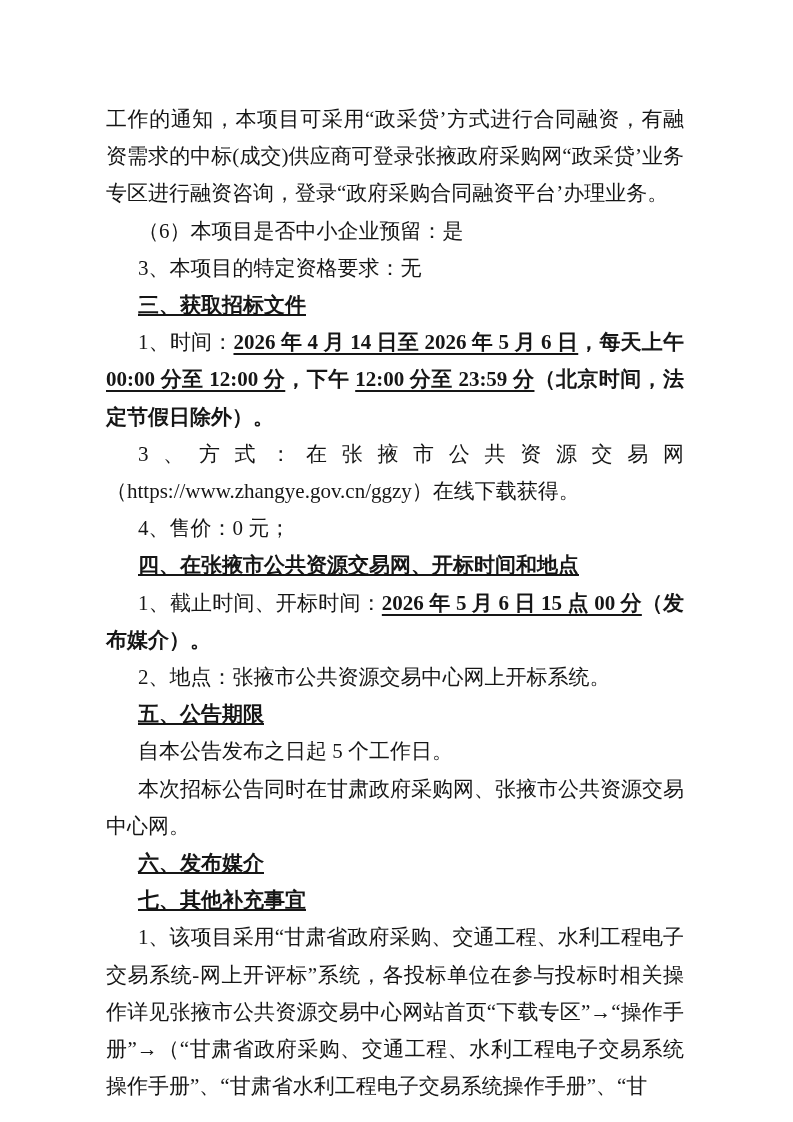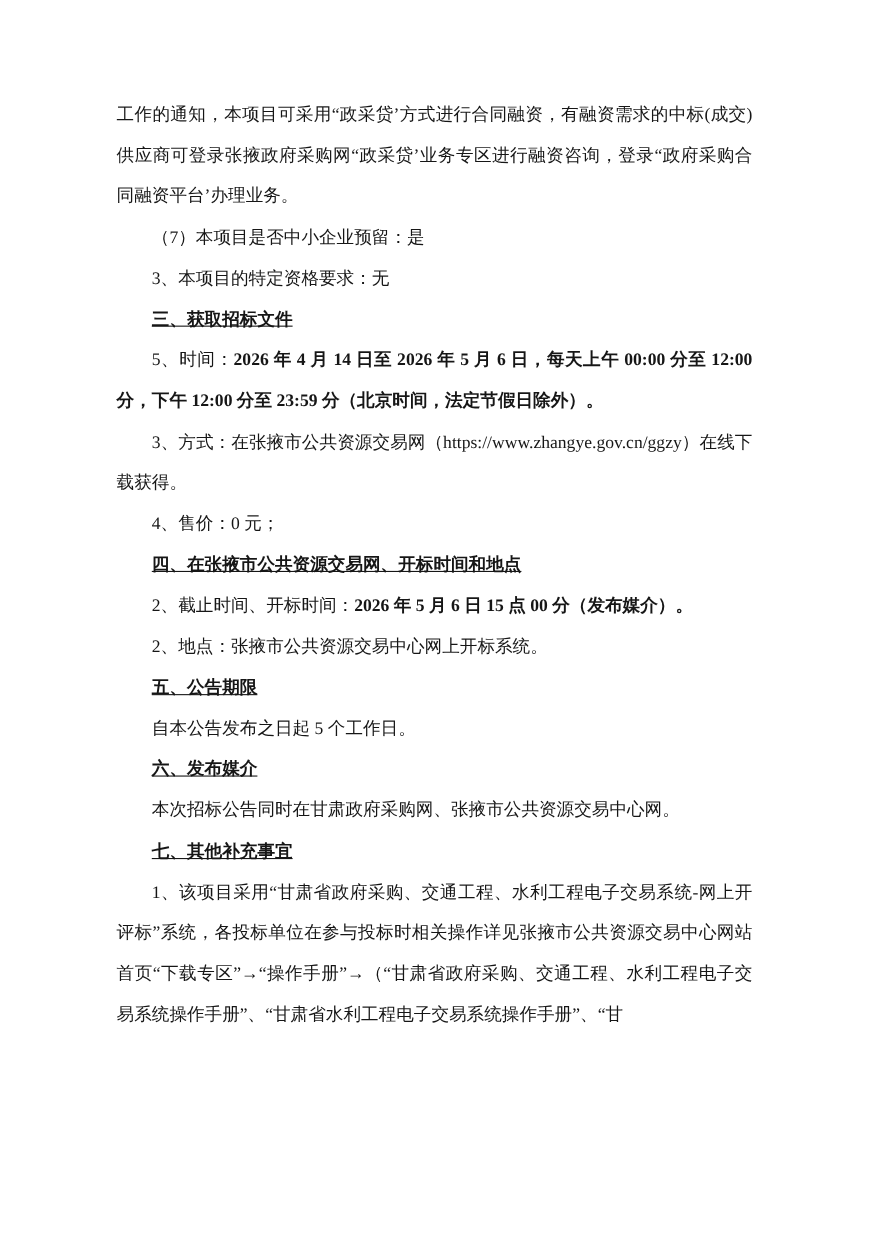--- a/index.html
+++ b/index.html
@@ -12,60 +12,61 @@
     width: 793px;
     height: 1122px;
     background: #ffffff;
     overflow: hidden;
     font-family: "Liberation Serif", "DejaVu Serif", serif;
     color: #161616;
   }
   .content {
     position: absolute;
     left: 106px;
-    top: 86px;
+    top: 101px;
     width: 578px;
-    font-size: 16px;
+    font-size: 21px;
     line-height: 37.2px;
     text-align: justify;
   }
   .content p {
     margin: 0;
     padding: 0;
   }
   .content p.indent {
     text-indent: 32px;
   }
   .run-bold {
     font-weight: bold;
   }
   .run-underline {
+    text-decoration: underline;
     text-underline-offset: 4px;
     text-decoration-thickness: 1.5px;
   }
   .heading {
     font-weight: bold;
     text-decoration: underline;
   }
 </style>
 </head>
 <body>
 
 <div class="page">
   <div class="content">
       <p class=""><span>工作的通知，本项目可采用“政采贷’方式进行合同融资，有融资需求的中标(成交)供应商可登录张掖政府采购网“政采贷’业务专区进行融资咨询，登录“政府采购合同融资平台’办理业务。</span></p>
-      <p class="indent"><span>（7）本项目是否中小企业预留：是</span></p>
+      <p class="indent"><span>（6）本项目是否中小企业预留：是</span></p>
       <p class="indent"><span>3、本项目的特定资格要求：无</span></p>
       <p class="indent heading"><span class="run-bold">三、获取招标文件</span></p>
-      <p class="indent"><span>5、时间：</span><span class="run-bold run-underline">2026 年 4 月 14 日至 2026 年 5 月 6 日</span><span class="run-bold">，每天上午 </span><span class="run-bold run-underline">00:00 分至 12:00 分</span><span class="run-bold">，下午 </span><span class="run-bold run-underline">12:00 分至 23:59 分</span><span class="run-bold">（北京时间，法定节假日除外）。</span></p>
+      <p class="indent"><span>1、时间：</span><span class="run-bold run-underline">2026 年 4 月 14 日至 2026 年 5 月 6 日</span><span class="run-bold">，每天上午 </span><span class="run-bold run-underline">00:00 分至 12:00 分</span><span class="run-bold">，下午 </span><span class="run-bold run-underline">12:00 分至 23:59 分</span><span class="run-bold">（北京时间，法定节假日除外）。</span></p>
       <p class="indent"><span>3、方式：在张掖市公共资源交易网（https://www.zhangye.gov.cn/ggzy）在线下载获得。</span></p>
       <p class="indent"><span>4、售价：0 元；</span></p>
       <p class="indent heading"><span class="run-bold">四、在张掖市公共资源交易网、开标时间和地点</span></p>
-      <p class="indent"><span>2、截止时间、开标时间：</span><span class="run-bold run-underline">2026 年 5 月 6 日 15 点 00 分</span><span class="run-bold">（发布媒介）。</span></p>
+      <p class="indent"><span>1、截止时间、开标时间：</span><span class="run-bold run-underline">2026 年 5 月 6 日 15 点 00 分</span><span class="run-bold">（发布媒介）。</span></p>
       <p class="indent"><span>2、地点：张掖市公共资源交易中心网上开标系统。</span></p>
       <p class="indent heading"><span class="run-bold">五、公告期限</span></p>
       <p class="indent"><span>自本公告发布之日起 5 个工作日。</span></p>
+      <p class="indent"><span>本次招标公告同时在甘肃政府采购网、张掖市公共资源交易中心网。</span></p>
       <p class="indent heading"><span class="run-bold">六、发布媒介</span></p>
-      <p class="indent"><span>本次招标公告同时在甘肃政府采购网、张掖市公共资源交易中心网。</span></p>
       <p class="indent heading"><span class="run-bold">七、其他补充事宜</span></p>
       <p class="indent"><span>1、该项目采用“甘肃省政府采购、交通工程、水利工程电子交易系统-网上开评标”系统，各投标单位在参与投标时相关操作详见张掖市公共资源交易中心网站首页“下载专区”→“操作手册”→（“甘肃省政府采购、交通工程、水利工程电子交易系统操作手册”、“甘肃省水利工程电子交易系统操作手册”、“甘</span></p>
     </div>
 </div>
 
 </body></html>

